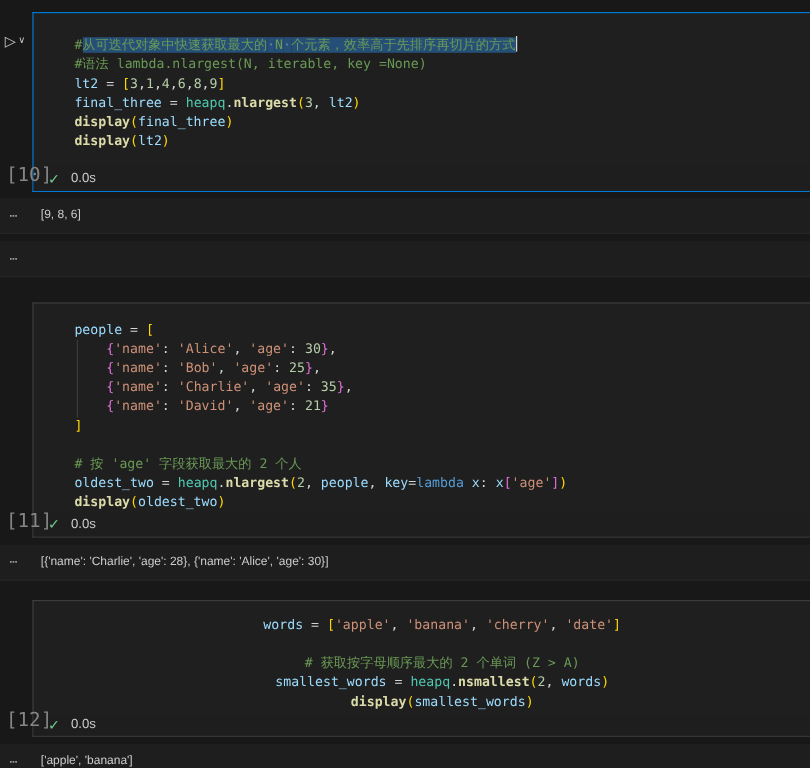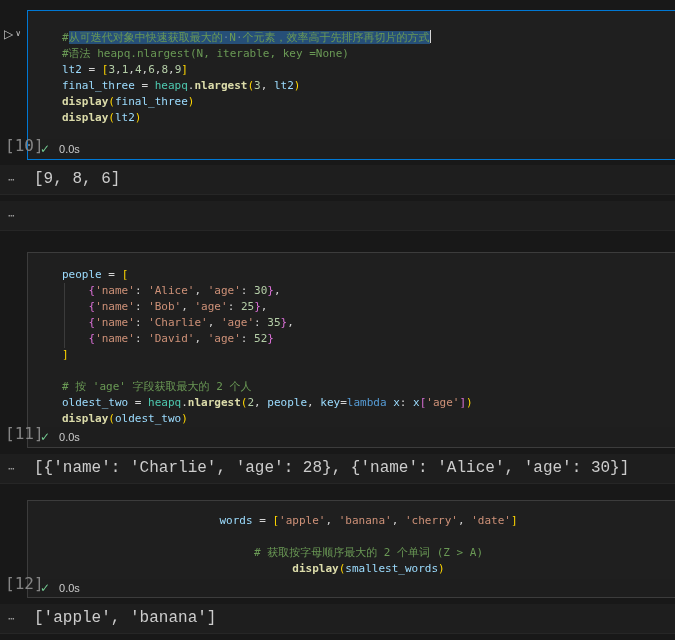--- a/index.html
+++ b/index.html
@@ -75,34 +75,34 @@
   .or-0-0{margin-top:5px;}
   .or-0-1{margin-top:6px;}
   .or-1-0{margin-top:6px;}
   .or-2-0{margin-top:6px;}
   .output-row .dots{
     width:26px;margin-left:8px;text-align:left;
     color:var(--dots,#9d9d9d);font-size:11px;line-height:15px;cursor:pointer;
     letter-spacing:1px;
   }
   .output-row .out-text{
-    margin:0;font-family:Liberation Mono, monospace;
-    font-size:16px;line-height:15px;color:var(--output-text,#cccccc);white-space:pre;
+    margin:0;font-family:Liberation Sans, sans-serif;
+    font-size:10px;line-height:15px;color:var(--output-text,#cccccc);white-space:pre;
   }
 </style>
 </head>
 <body>
 
 <div id="notebook">
     <div class="cell cell-0 focused">
       <div class="run-btn"><span class="play">▷</span><span class="chev">∨</span></div>
       <div class="exec-label">[10]</div>
       <div class="editor">
         <div class="line"><span class="tk tk-cmt">#</span><span class="tk tk-cmt sel">从可迭代对象中快速获取最大的</span><span class="tk tk-wsd sel">·</span><span class="tk tk-cmt sel">N</span><span class="tk tk-wsd sel">·</span><span class="tk tk-cmt sel">个元素，效率高于先排序再切片的方式</span><span class="cursor"></span></div>
-        <div class="line"><span class="tk tk-cmt">#语法 heapq.nlargest(N, iterable, key =None)</span></div>
+        <div class="line"><span class="tk tk-cmt">#语法 lambda.nlargest(N, iterable, key =None)</span></div>
         <div class="line"><span class="tk tk-var">lt2</span><span class="tk tk-op"> = </span><span class="tk tk-b1">[</span><span class="tk tk-num">3</span><span class="tk tk-op">,</span><span class="tk tk-num">1</span><span class="tk tk-op">,</span><span class="tk tk-num">4</span><span class="tk tk-op">,</span><span class="tk tk-num">6</span><span class="tk tk-op">,</span><span class="tk tk-num">8</span><span class="tk tk-op">,</span><span class="tk tk-num">9</span><span class="tk tk-b1">]</span></div>
         <div class="line"><span class="tk tk-var">final_three</span><span class="tk tk-op"> = </span><span class="tk tk-mod">heapq</span><span class="tk tk-op">.</span><span class="tk tk-fn">nlargest</span><span class="tk tk-b1">(</span><span class="tk tk-num">3</span><span class="tk tk-op">, </span><span class="tk tk-var">lt2</span><span class="tk tk-b1">)</span></div>
         <div class="line"><span class="tk tk-fn">display</span><span class="tk tk-b1">(</span><span class="tk tk-var">final_three</span><span class="tk tk-b1">)</span></div>
         <div class="line"><span class="tk tk-fn">display</span><span class="tk tk-b1">(</span><span class="tk tk-var">lt2</span><span class="tk tk-b1">)</span></div>
       </div>
       <div class="status">
         <span class="check">✓</span>
         <span class="time">0.0s</span>
       </div>
     </div>
@@ -113,21 +113,21 @@
     <div class="output-row or-0-1">
       <span class="dots">⋯</span>
     </div>
     <div class="cell cell-1">
       <div class="exec-label">[11]</div>
       <div class="editor">
         <div class="line"><span class="tk tk-var">people</span><span class="tk tk-op"> = </span><span class="tk tk-b1">[</span></div>
         <div class="line"><span class="tk tk-op ind">    </span><span class="tk tk-b2">{</span><span class="tk tk-str">'name'</span><span class="tk tk-op">: </span><span class="tk tk-str">'Alice'</span><span class="tk tk-op">, </span><span class="tk tk-str">'age'</span><span class="tk tk-op">: </span><span class="tk tk-num">30</span><span class="tk tk-b2">}</span><span class="tk tk-op">,</span></div>
         <div class="line"><span class="tk tk-op ind">    </span><span class="tk tk-b2">{</span><span class="tk tk-str">'name'</span><span class="tk tk-op">: </span><span class="tk tk-str">'Bob'</span><span class="tk tk-op">, </span><span class="tk tk-str">'age'</span><span class="tk tk-op">: </span><span class="tk tk-num">25</span><span class="tk tk-b2">}</span><span class="tk tk-op">,</span></div>
         <div class="line"><span class="tk tk-op ind">    </span><span class="tk tk-b2">{</span><span class="tk tk-str">'name'</span><span class="tk tk-op">: </span><span class="tk tk-str">'Charlie'</span><span class="tk tk-op">, </span><span class="tk tk-str">'age'</span><span class="tk tk-op">: </span><span class="tk tk-num">35</span><span class="tk tk-b2">}</span><span class="tk tk-op">,</span></div>
-        <div class="line"><span class="tk tk-op ind">    </span><span class="tk tk-b2">{</span><span class="tk tk-str">'name'</span><span class="tk tk-op">: </span><span class="tk tk-str">'David'</span><span class="tk tk-op">, </span><span class="tk tk-str">'age'</span><span class="tk tk-op">: </span><span class="tk tk-num">52</span><span class="tk tk-b2">}</span></div>
+        <div class="line"><span class="tk tk-op ind">    </span><span class="tk tk-b2">{</span><span class="tk tk-str">'name'</span><span class="tk tk-op">: </span><span class="tk tk-str">'David'</span><span class="tk tk-op">, </span><span class="tk tk-str">'age'</span><span class="tk tk-op">: </span><span class="tk tk-num">21</span><span class="tk tk-b2">}</span></div>
         <div class="line"><span class="tk tk-b1">]</span></div>
         <div class="line"></div>
         <div class="line"><span class="tk tk-cmt"># 按 'age' 字段获取最大的 2 个人</span></div>
         <div class="line"><span class="tk tk-var">oldest_two</span><span class="tk tk-op"> = </span><span class="tk tk-mod">heapq</span><span class="tk tk-op">.</span><span class="tk tk-fn">nlargest</span><span class="tk tk-b1">(</span><span class="tk tk-num">2</span><span class="tk tk-op">, </span><span class="tk tk-var">people</span><span class="tk tk-op">, </span><span class="tk tk-var">key</span><span class="tk tk-op">=</span><span class="tk tk-kw">lambda</span><span class="tk tk-op"> </span><span class="tk tk-var">x</span><span class="tk tk-op">: </span><span class="tk tk-var">x</span><span class="tk tk-b2">[</span><span class="tk tk-str">'age'</span><span class="tk tk-b2">]</span><span class="tk tk-b1">)</span></div>
         <div class="line"><span class="tk tk-fn">display</span><span class="tk tk-b1">(</span><span class="tk tk-var">oldest_two</span><span class="tk tk-b1">)</span></div>
       </div>
       <div class="status">
         <span class="check">✓</span>
         <span class="time">0.0s</span>
       </div>
@@ -135,20 +135,21 @@
     <div class="output-row or-1-0">
       <span class="dots">⋯</span>
       <pre class="out-text">[{'name': 'Charlie', 'age': 28}, {'name': 'Alice', 'age': 30}]</pre>
     </div>
     <div class="cell cell-2">
       <div class="exec-label">[12]</div>
       <div class="editor">
         <div class="line"><span class="tk tk-var">words</span><span class="tk tk-op"> = </span><span class="tk tk-b1">[</span><span class="tk tk-str">'apple'</span><span class="tk tk-op">, </span><span class="tk tk-str">'banana'</span><span class="tk tk-op">, </span><span class="tk tk-str">'cherry'</span><span class="tk tk-op">, </span><span class="tk tk-str">'date'</span><span class="tk tk-b1">]</span></div>
         <div class="line"></div>
         <div class="line"><span class="tk tk-cmt"># 获取按字母顺序最大的 2 个单词 (Z &gt; A)</span></div>
+        <div class="line"><span class="tk tk-var">smallest_words</span><span class="tk tk-op"> = </span><span class="tk tk-mod">heapq</span><span class="tk tk-op">.</span><span class="tk tk-fn">nsmallest</span><span class="tk tk-b1">(</span><span class="tk tk-num">2</span><span class="tk tk-op">, </span><span class="tk tk-var">words</span><span class="tk tk-b1">)</span></div>
         <div class="line"><span class="tk tk-fn">display</span><span class="tk tk-b1">(</span><span class="tk tk-var">smallest_words</span><span class="tk tk-b1">)</span></div>
       </div>
       <div class="status">
         <span class="check">✓</span>
         <span class="time">0.0s</span>
       </div>
     </div>
     <div class="output-row or-2-0">
       <span class="dots">⋯</span>
       <pre class="out-text">['apple', 'banana']</pre>

